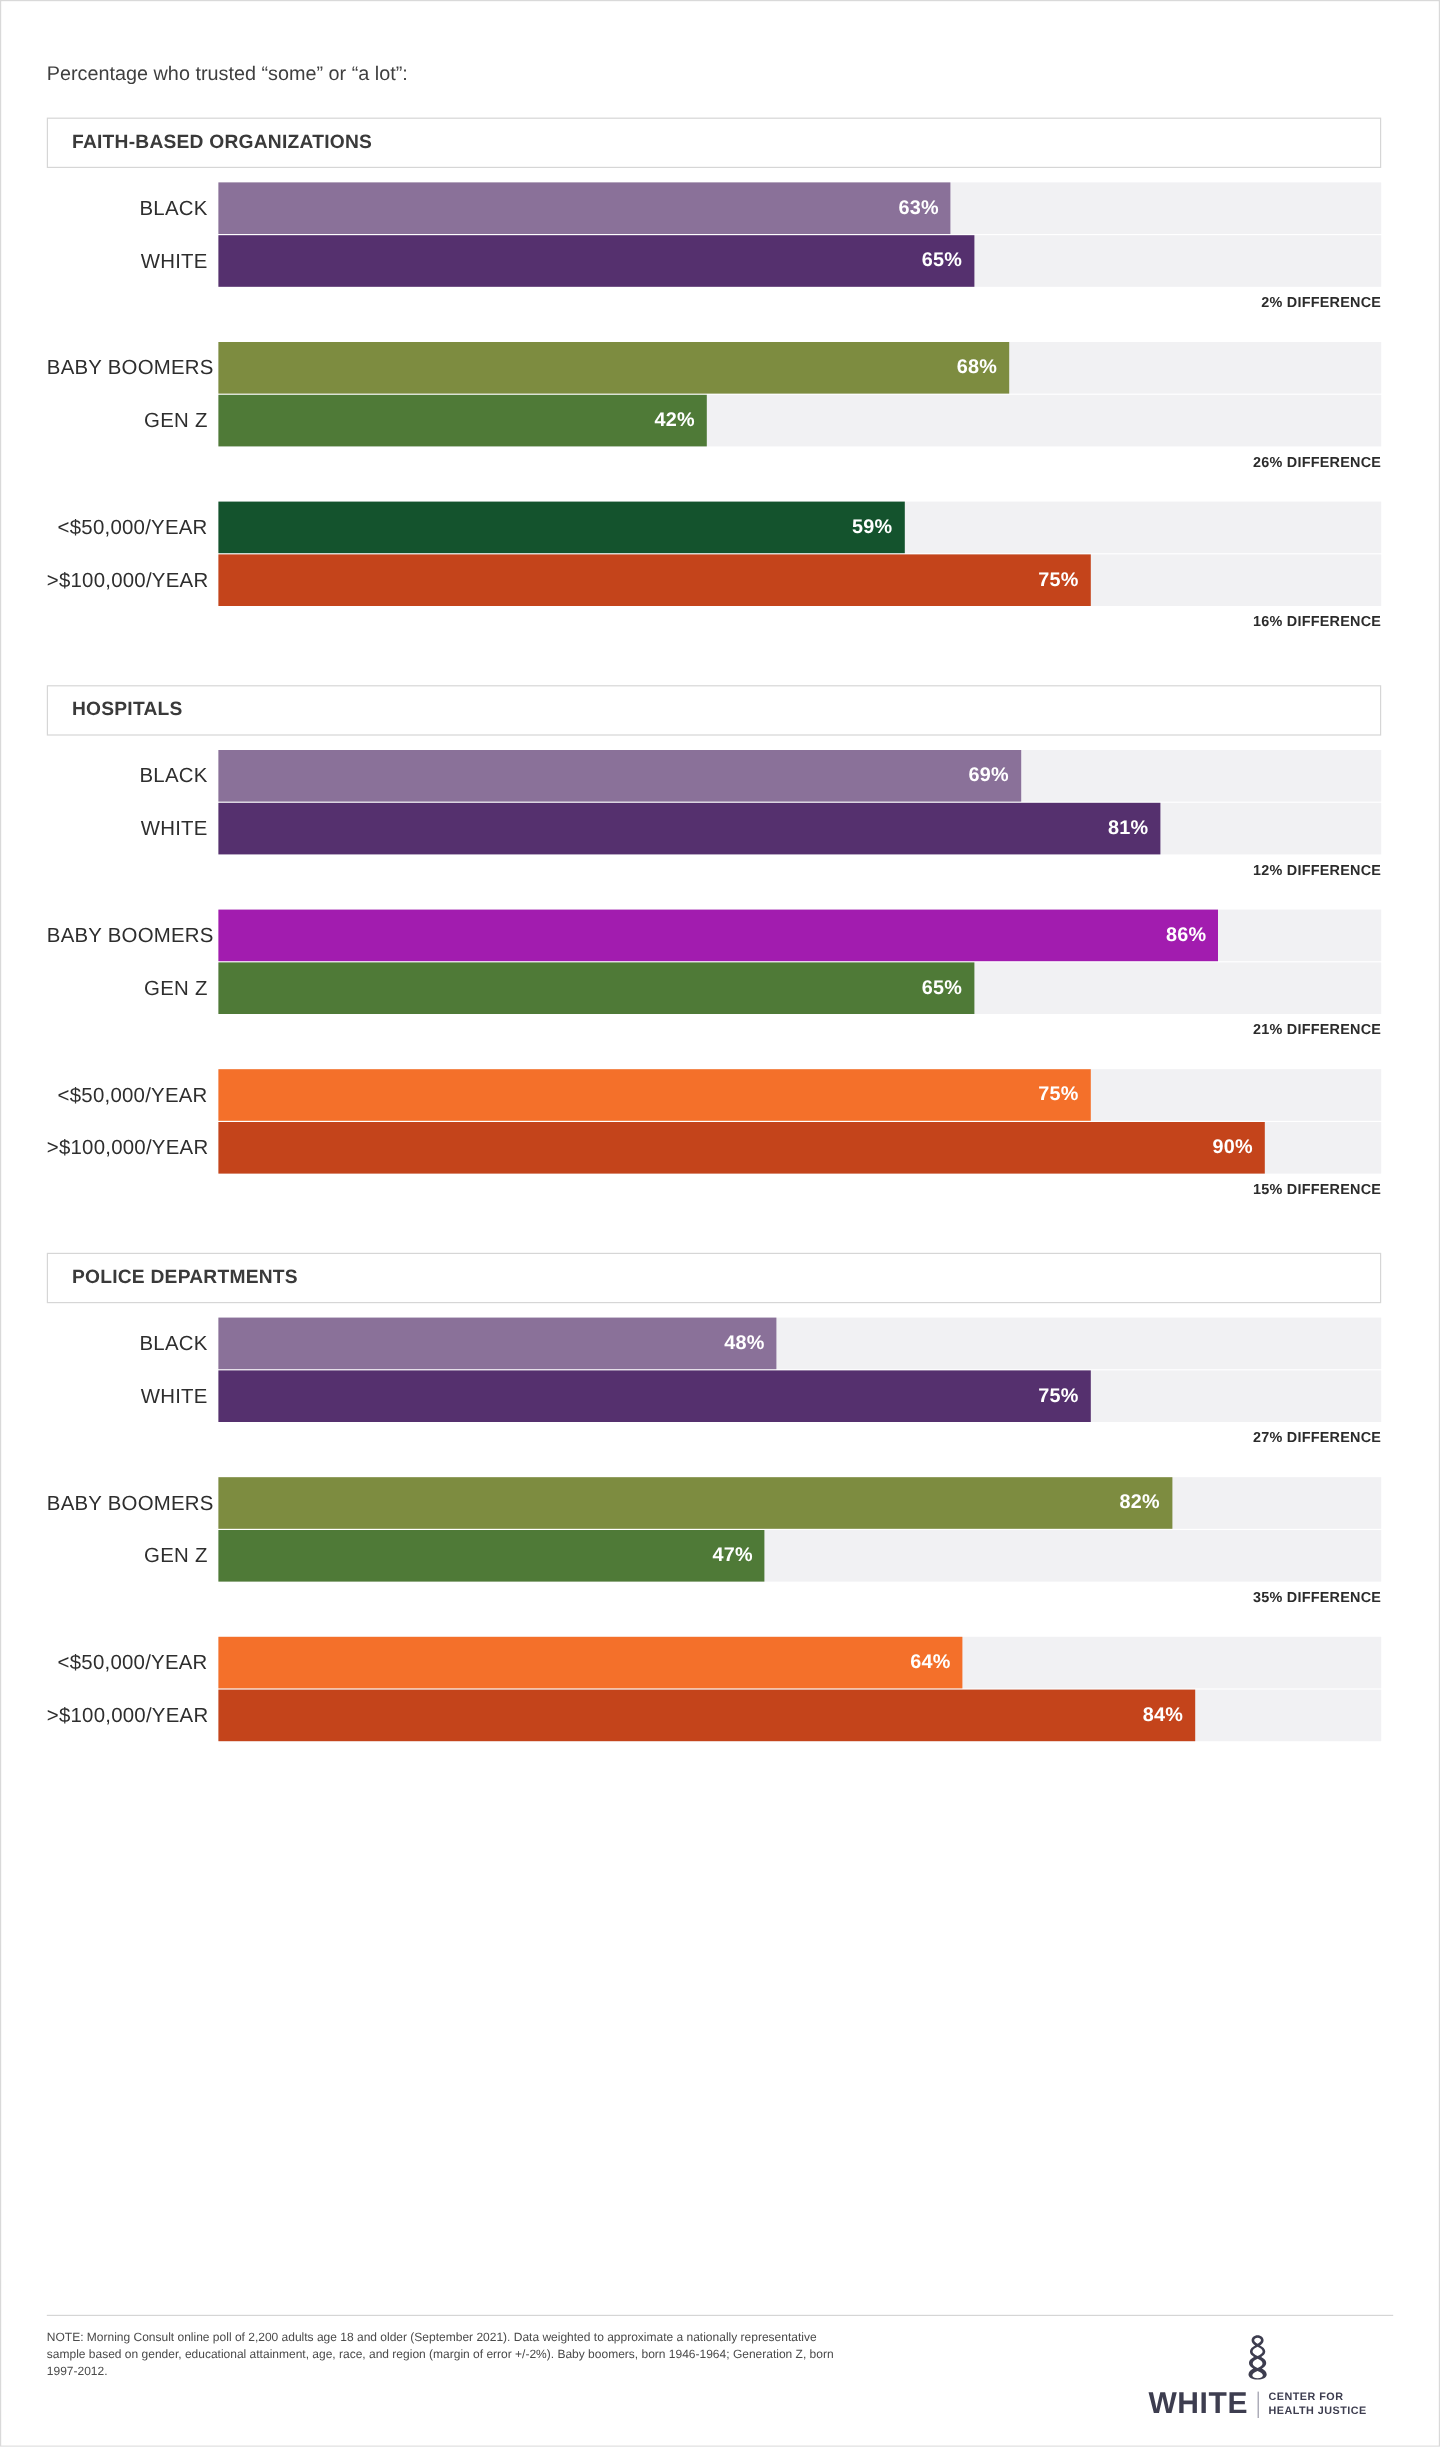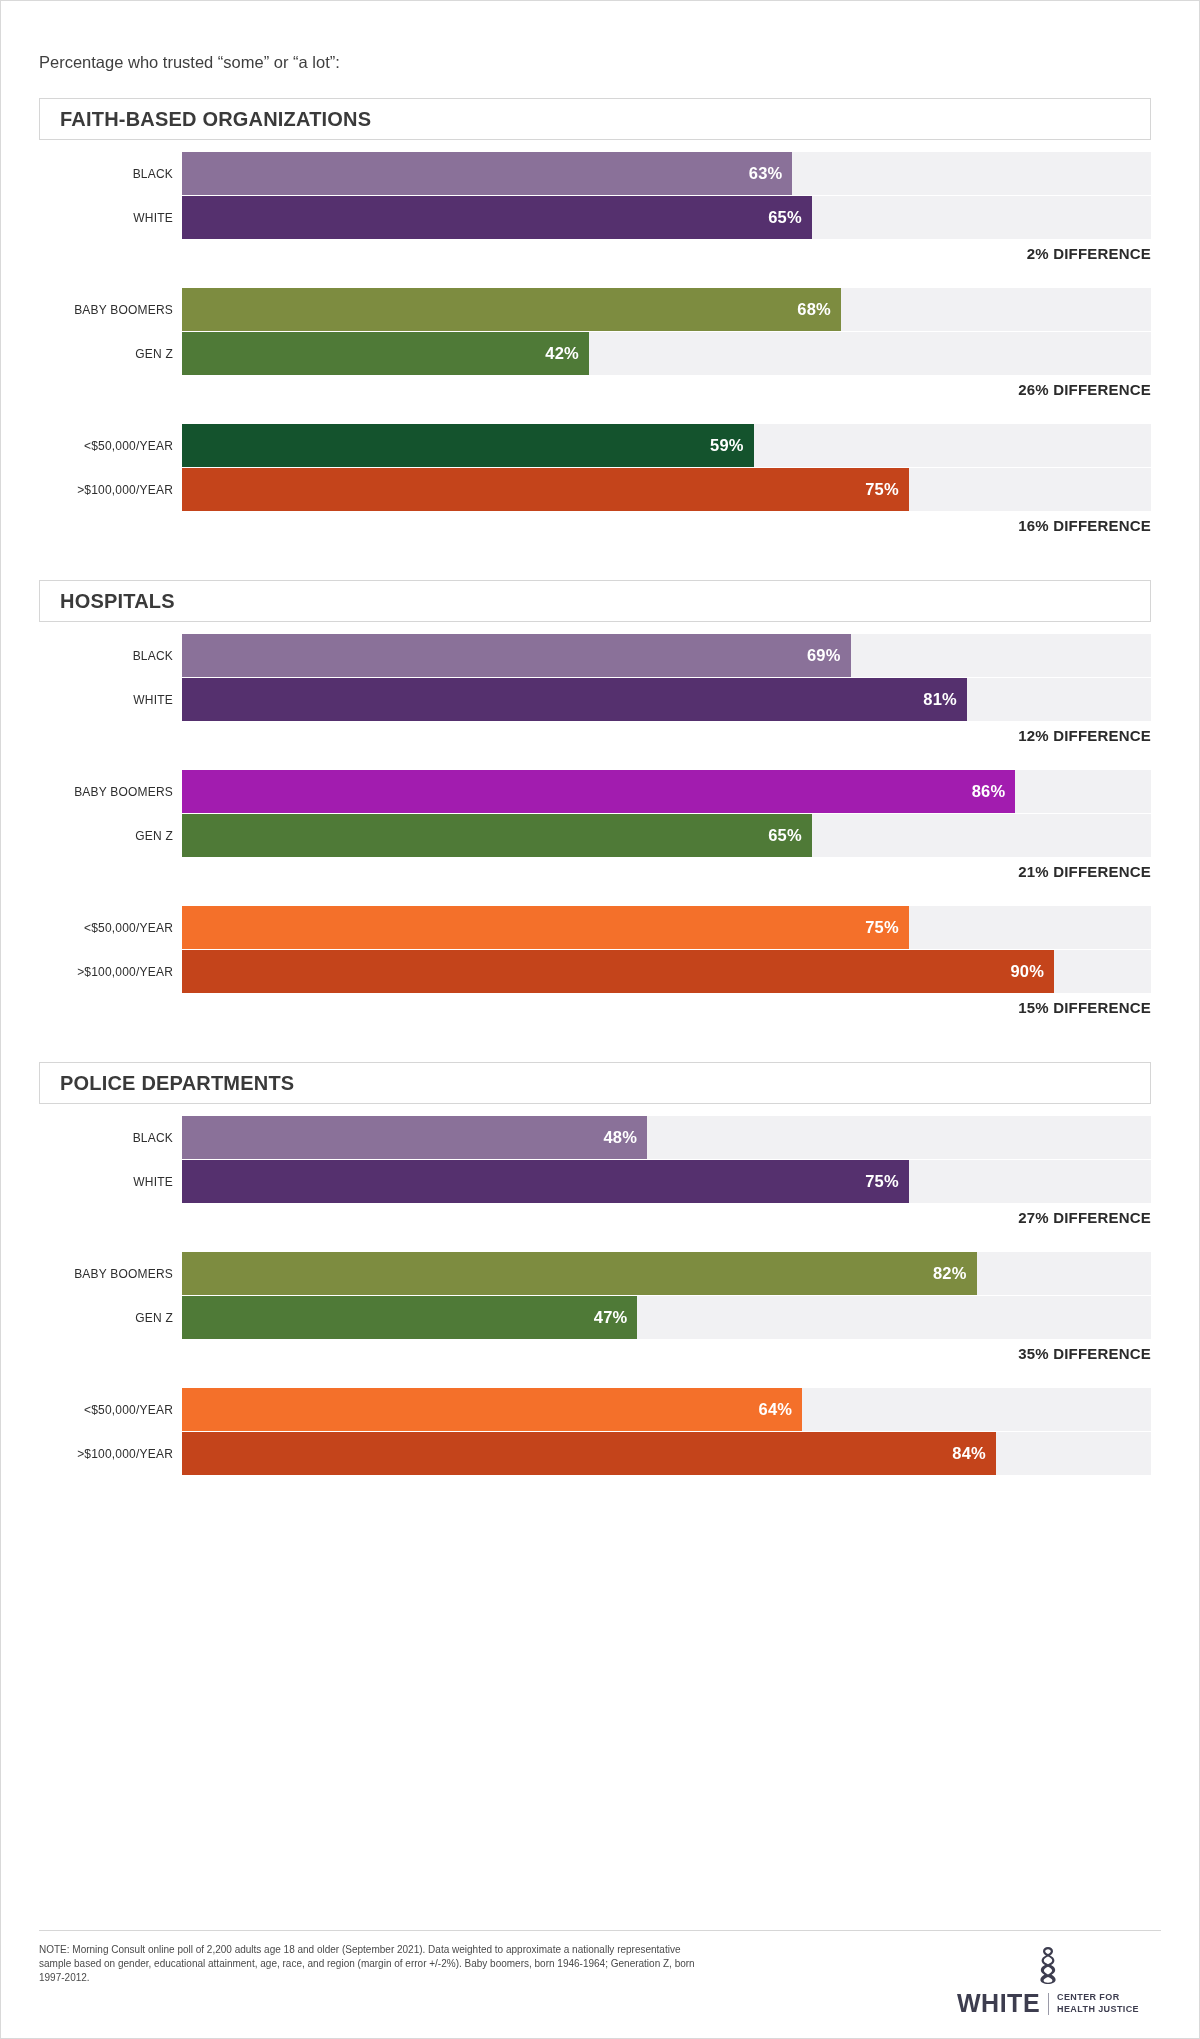--- a/index.html
+++ b/index.html
@@ -55,21 +55,21 @@
   .section-header {
     border: 1px solid #d6d6d6;
     height: 42px;
     display: flex;
     align-items: center;
     padding-left: 20px;
     background: #ffffff;
     margin-right: 10px;
   }
   .section-title {
-    font-size: 20px;
+    font-size: 16px;
     font-weight: 700;
     color: #3a3a3a;
     letter-spacing: 0.2px;
   }
 
   
   .group { margin-top: 12px; }
   .group.g2 { margin-top: 26px; }
   .group.g3 { margin-top: 26px; }
 
@@ -77,21 +77,21 @@
     display: flex;
     align-items: center;
     height: 43px;
     margin-bottom: 1px;
   }
 
   .row-label {
     width: 143px;
     text-align: right;
     padding-right: 9px;
-    font-size: 12px;
+    font-size: 17px;
     font-weight: 400;
     color: #2e2e2e;
     letter-spacing: 0.2px;
     white-space: nowrap;
     flex: none;
   }
 
   .track {
     position: relative;
     flex: 1;
@@ -111,21 +111,21 @@
 
   .bar-value {
     color: #ffffff;
     font-size: 16.5px;
     font-weight: 700;
     letter-spacing: 0.2px;
   }
 
   .diff {
     text-align: right;
-    font-size: 15px;
+    font-size: 12px;
     font-weight: 700;
     color: #2b2b2b;
     letter-spacing: 0.2px;
     padding-right: 10px;
     margin-top: 6px;
   }
 
   
   .footer {
     position: absolute;

